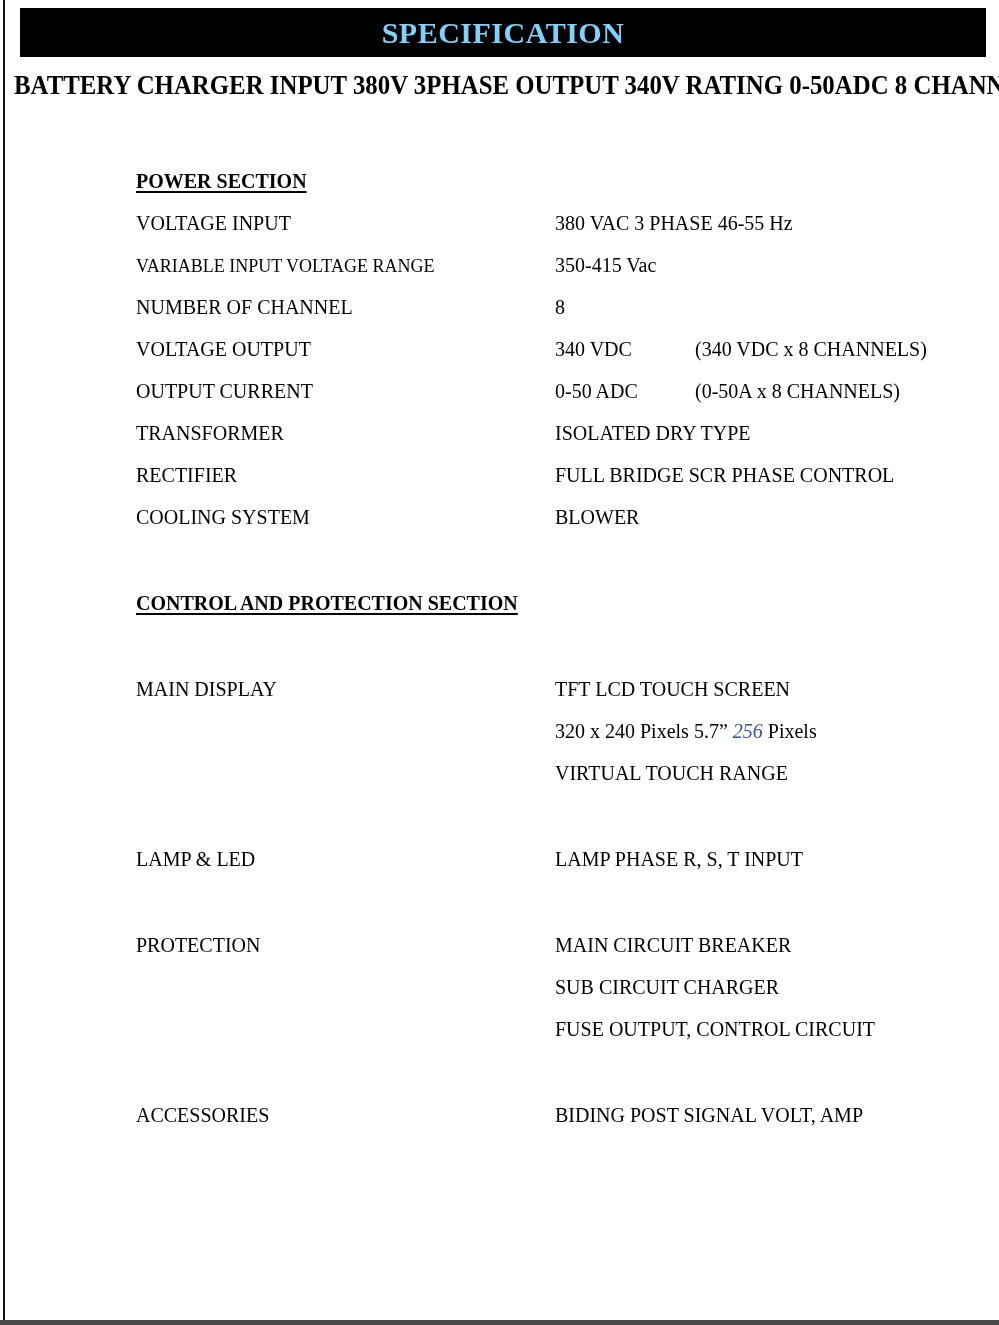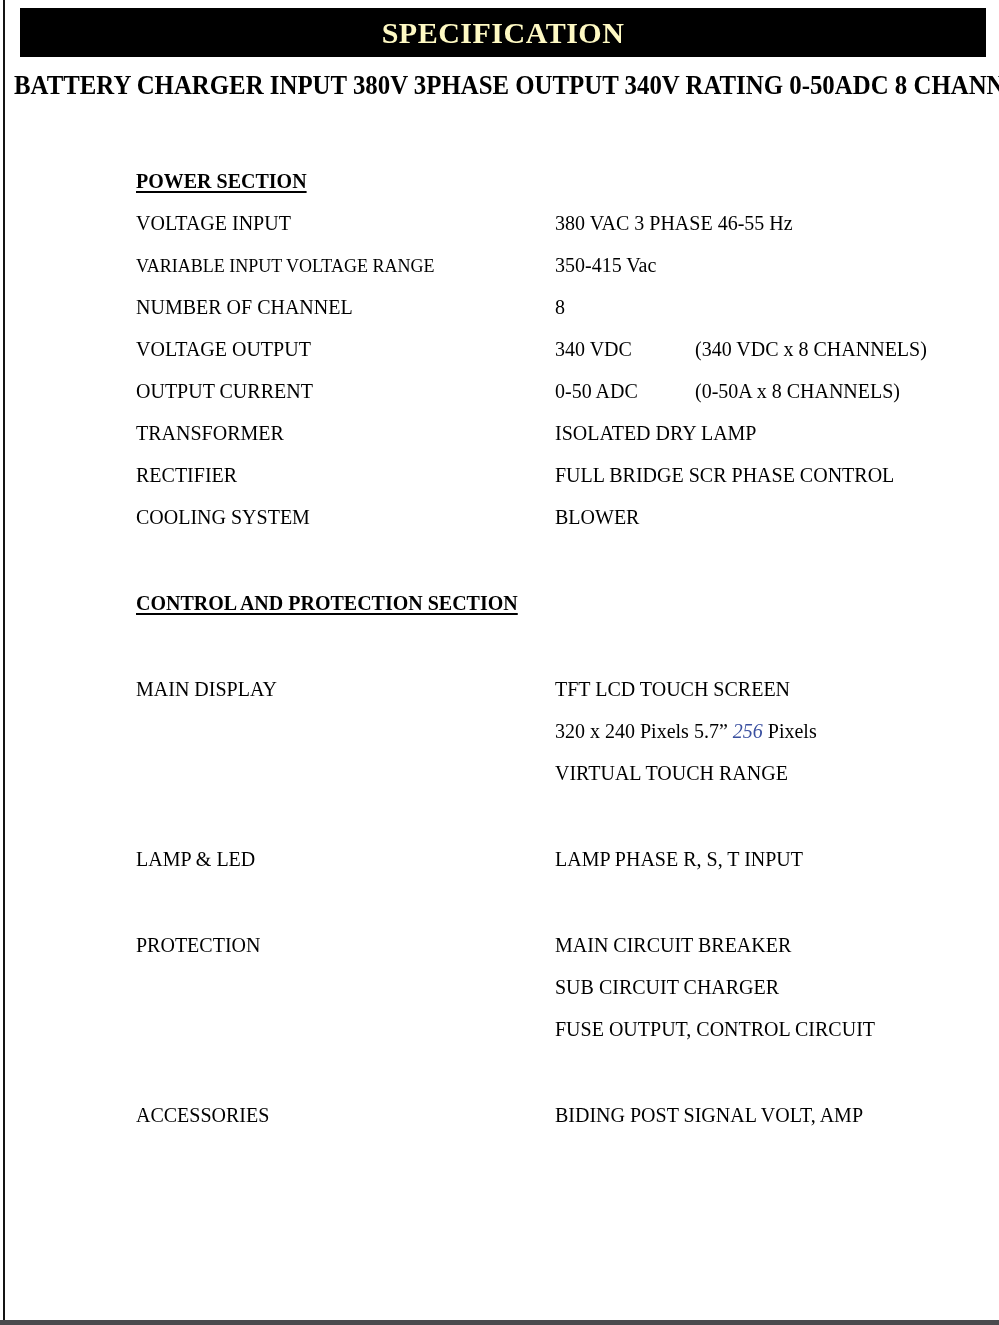--- a/index.html
+++ b/index.html
@@ -18,21 +18,21 @@
   }
   .bottom-bar {
     position: absolute; left: 0; bottom: 0;
     width: 999px; height: 5px;
     background: var(--footer-bar-gray, #4a4a4d);
   }
   .header-bar {
     position: absolute; left: 20px; top: 8px;
     width: 966px; height: 49px;
     background: var(--header-bg, #000000);
-    color: #fef9c3;
+    color: #7dd3fc;
     display: flex; align-items: center; justify-content: center;
     font-weight: bold; font-size: 30px;
     letter-spacing: 0.5px;
   }
   .doc-title {
     position: absolute; left: 14px; top: 70px;
     font-weight: bold; font-size: 27px;
     white-space: nowrap;
   }
   .doc-title .squeeze {
@@ -103,21 +103,21 @@
       <span class="value">340 VDC</span>
       <span class="note">(340 VDC x 8 CHANNELS)</span>
     </div>
     <div class="row">
       <span class="label">OUTPUT CURRENT</span>
       <span class="value">0-50 ADC</span>
       <span class="note">(0-50A x 8 CHANNELS)</span>
     </div>
     <div class="row">
       <span class="label">TRANSFORMER</span>
-      <span class="value">ISOLATED DRY LAMP</span>
+      <span class="value">ISOLATED DRY TYPE</span>
       <span class="note"></span>
     </div>
     <div class="row">
       <span class="label">RECTIFIER</span>
       <span class="value">FULL BRIDGE SCR PHASE CONTROL</span>
       <span class="note"></span>
     </div>
     <div class="row">
       <span class="label">COOLING SYSTEM</span>
       <span class="value">BLOWER</span>

